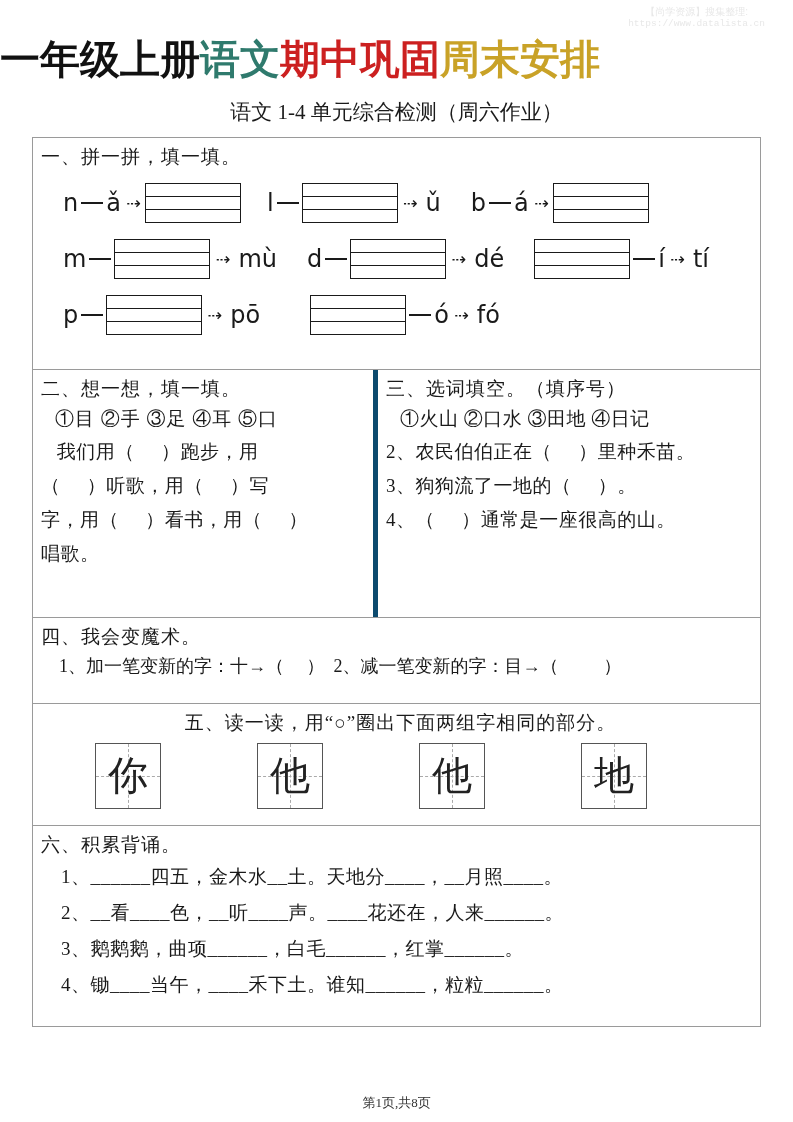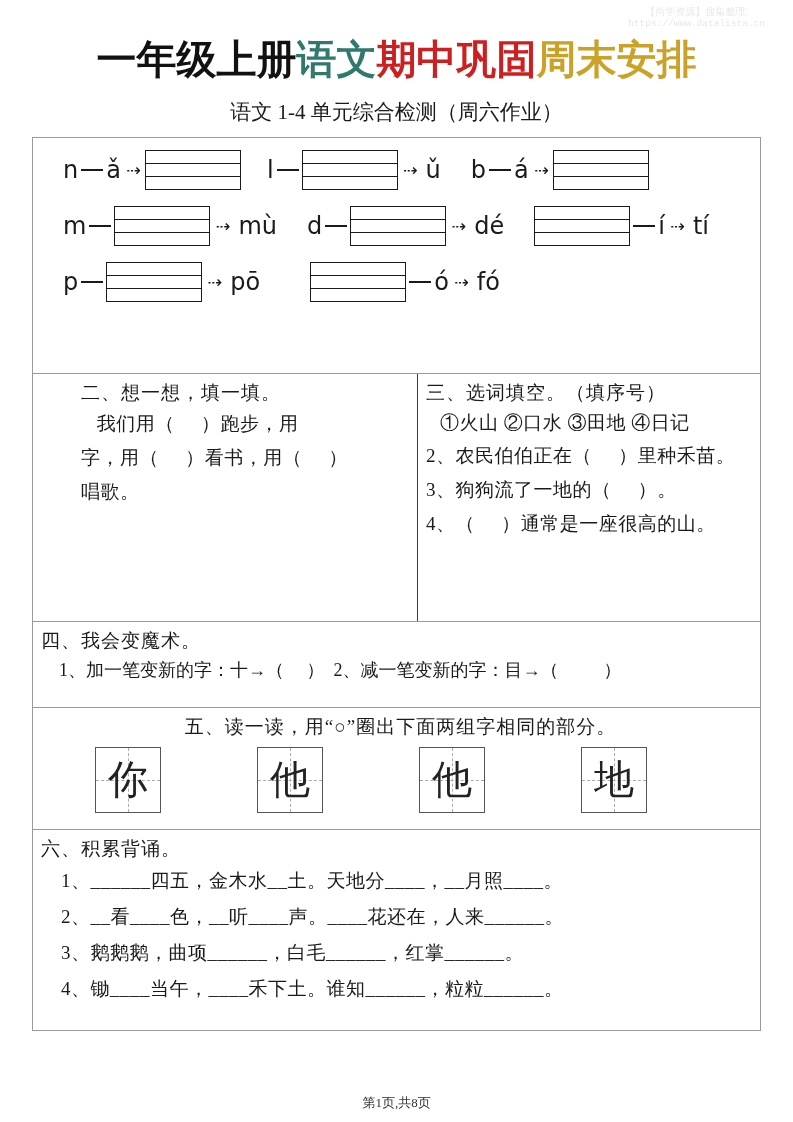--- a/index.html
+++ b/index.html
@@ -30,21 +30,20 @@
     white-space: nowrap;
   }
   .watermark .wm-url { font-family: "Liberation Mono", monospace; font-size: 9.5px; }
 
   
   .title-main {
     position: absolute;
     top: 36px;
     left: 0;
     width: 793px;
-    text-align: center;
     font-size: 40px;
     font-weight: bold;
     letter-spacing: 0px;
     line-height: 48px;
     white-space: nowrap;
   }
   .title-main span { font-family: "Liberation Serif", "DejaVu Serif", serif; }
 
   .title-sub {
     position: absolute;
@@ -122,21 +121,21 @@
     flex: 1 1 0;
     border-bottom: 1.4px solid #1a1a1a;
   }
   .grid4 i:last-child { border-bottom: none; }
   .gap { display: inline-block; width: 26px; }
   .gap-lg { display: inline-block; width: 46px; }
   .res { font-size: 24px; margin: 0 4px; }
 
   
   .s23 { display: flex; height: 248px; }
-  .col-l { width: 345px; border-right: 1px solid #0c4a6e; box-sizing: border-box; margin-left: 40px; }
+  .col-l { width: 345px; border-right: 5px solid #0c4a6e; box-sizing: border-box; }
   .col-r { flex: 1; box-sizing: border-box; }
   .qline {
     font-size: 19px;
     line-height: 34px;
     padding-left: 8px;
     letter-spacing: 0.5px;
     white-space: pre;
   }
   .opts { font-size: 19px; line-height: 32px; padding-left: 22px; letter-spacing: 1px; }
   .opts-r { font-size: 19px; line-height: 32px; padding-left: 8px; letter-spacing: 0.5px; margin-left: 14px; }
@@ -213,20 +212,21 @@
 </div>
 
 <div class="title-main">
   <span style="color: rgb(17, 17, 17);">一年级上册</span><span style="color: rgb(47, 122, 109);">语文</span><span style="color: rgb(204, 32, 32);">期中巩固</span><span style="color: rgb(201, 162, 39);">周末安排</span>
 </div>
 <div class="title-sub">语文 1-4 单元综合检测（周六作业）</div>
 
 <div class="sheet">
 
   <div class="sec s1">
+    <div class="sec-head">一、拼一拼，填一填。</div>
 
     <div class="pyrow r1">
       <div class="pygroup">
         <span class="letter">n</span>
         <span class="dash"></span>
         <span class="letter">ǎ</span>
         <span class="arrow">⇢</span>
         <span class="grid4">
             <i></i>
             <i></i>
@@ -320,21 +320,23 @@
         <span class="letter">ó</span>
         <span class="arrow">⇢</span>
         <span class="res">fó</span>
       </div>
     </div>
   </div>
 
   <div class="sec s23">
     <div class="col-l">
       <div class="sec-head">二、想一想，填一填。</div>
+      <div class="opts">①目 ②手 ③足 ④耳 ⑤口</div>
       <div class="qline">   我们用（     ）跑步，用</div>
+      <div class="qline">（     ）听歌，用（     ）写</div>
       <div class="qline">字，用（     ）看书，用（     ）</div>
       <div class="qline">唱歌。</div>
     </div>
     <div class="col-r">
       <div class="sec-head">三、选词填空。（填序号）</div>
       <div class="opts-r">①火山 ②口水 ③田地 ④日记</div>
       <div class="qline">2、农民伯伯正在（     ）里种禾苗。</div>
       <div class="qline">3、狗狗流了一地的（     ）。</div>
       <div class="qline">4、（     ）通常是一座很高的山。</div>
     </div>

